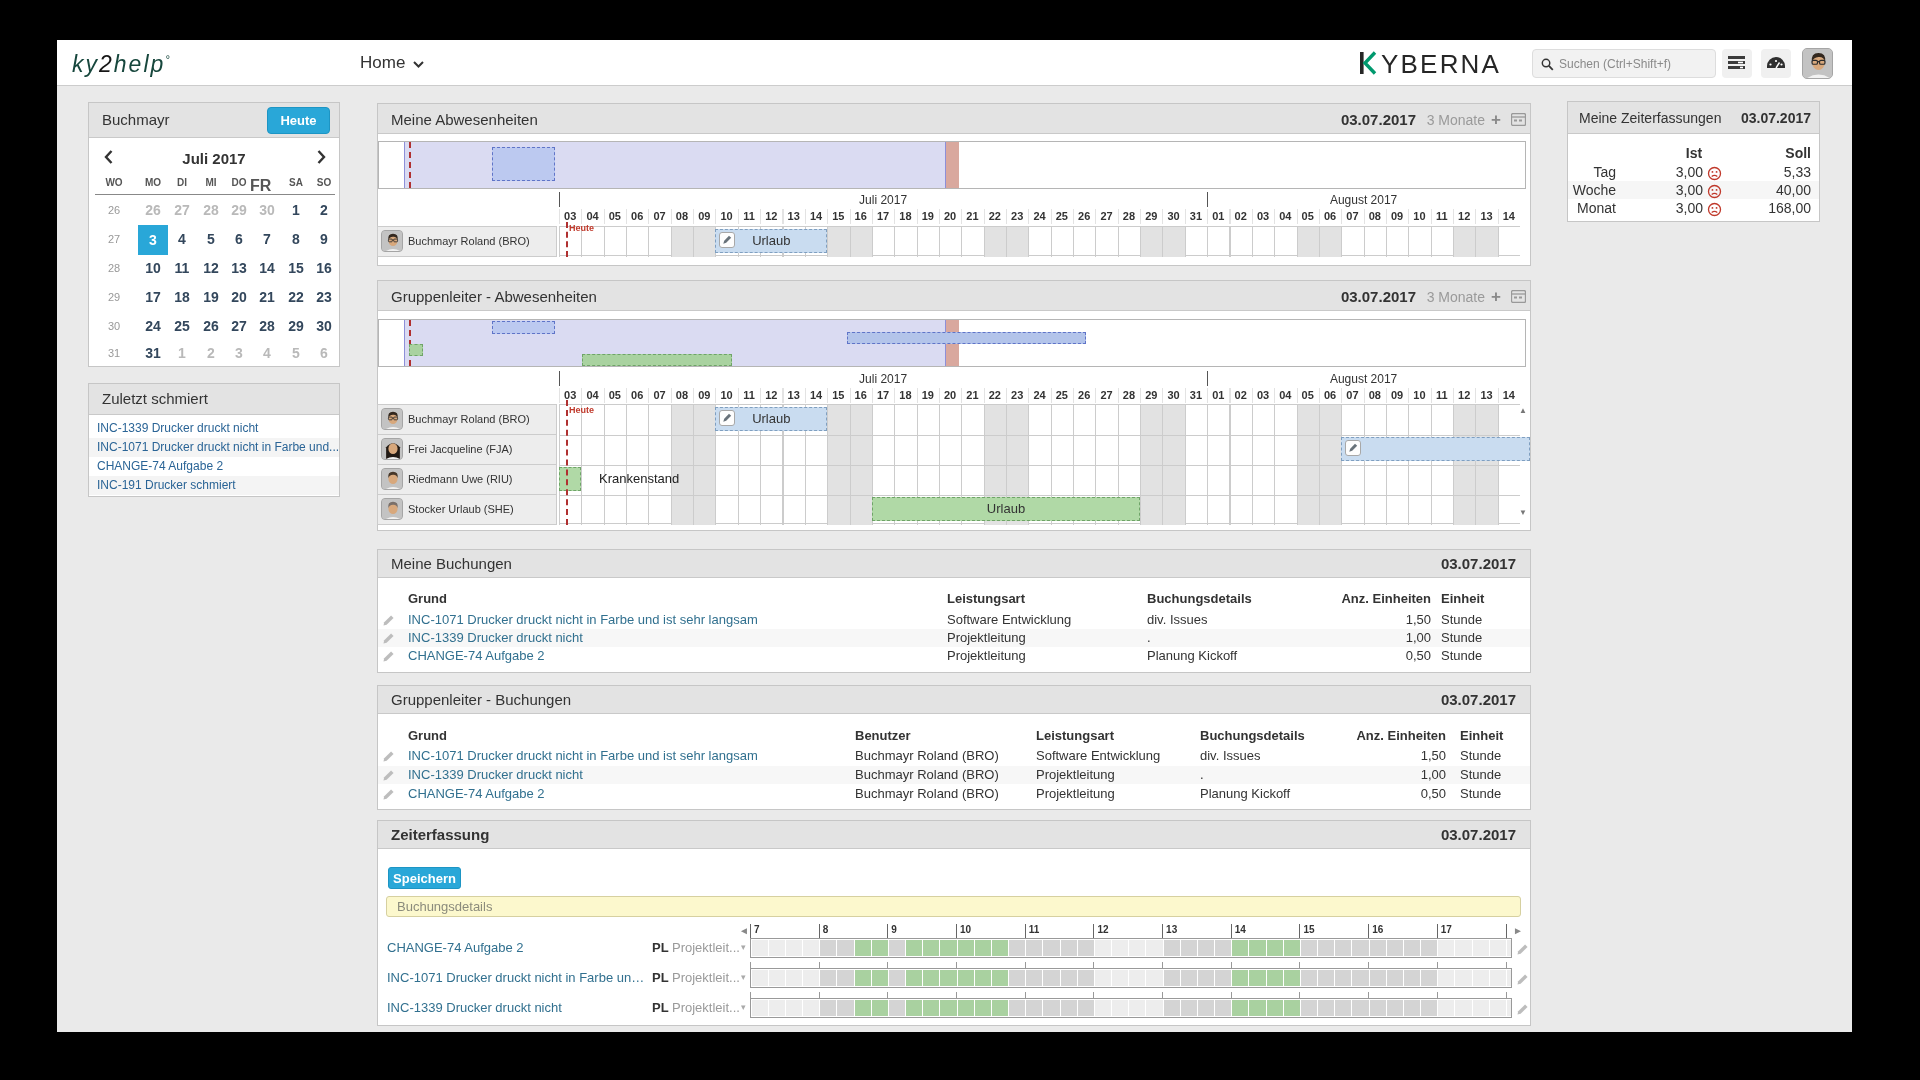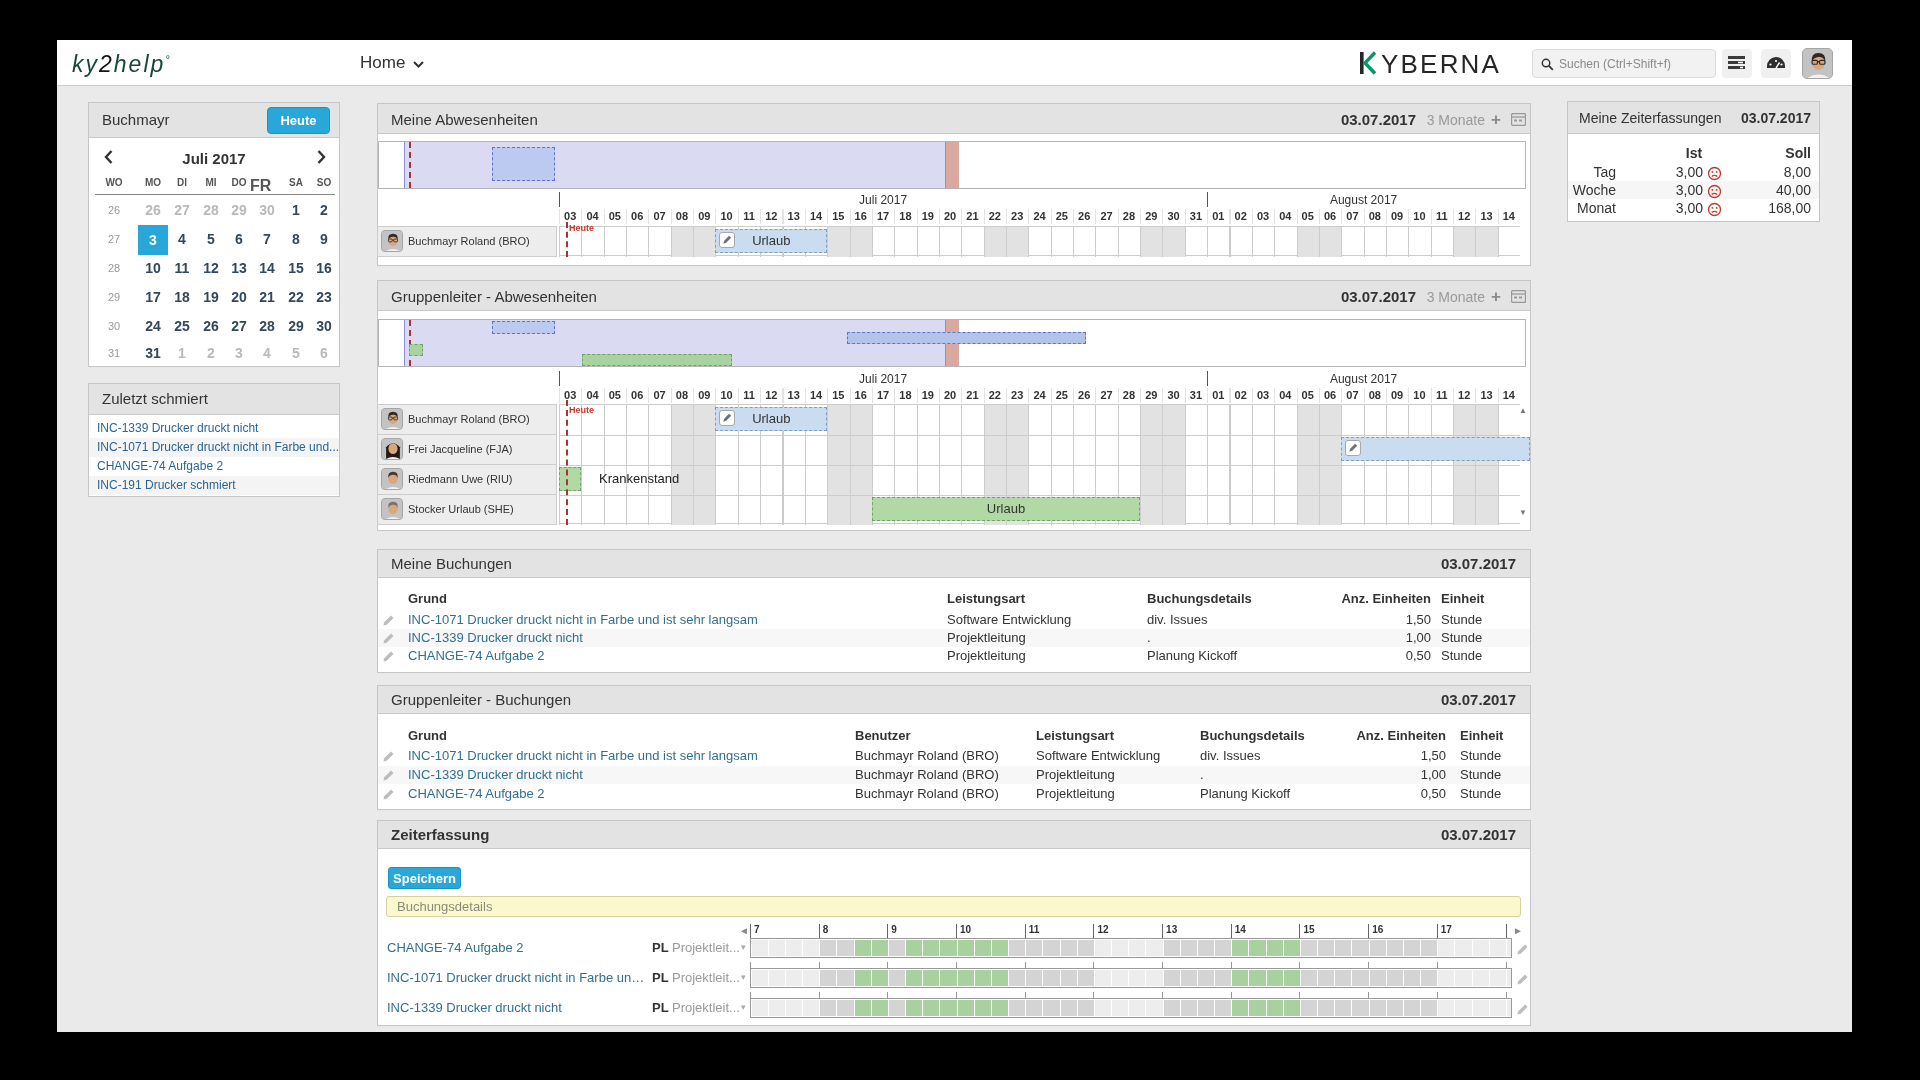--- a/index.html
+++ b/index.html
@@ -698,21 +698,21 @@
 <div class="abs" style="left:183px;top:43px;width:60px;text-align:right;font-size:14px;font-weight:bold;color:#333;">Soll</div>
 <div class="abs" style="left:0;top:61px;width:100%;height:18px;"></div>
 <div class="abs" style="left:0px;top:62px;width:48px;text-align:right;font-size:14px;color:#333;">Tag</div>
 <div class="abs" style="left:65px;top:62px;width:70px;text-align:right;font-size:14px;color:#333;">3,00</div>
 <div class="abs" style="left:139px;top:62px;"><svg width="15" height="15" viewBox="0 0 16 16" style="vertical-align:-3px">
           <circle cx="8" cy="8" r="6.4" fill="none" stroke="#c0392b" stroke-width="1.4"></circle>
           <circle cx="5.8" cy="6.3" r="1" fill="#c0392b"></circle>
           <circle cx="10.2" cy="6.3" r="1" fill="#c0392b"></circle>
           <path d="M5 11.2 Q8 8.6 11 11.2" fill="none" stroke="#c0392b" stroke-width="1.3"></path>
         </svg></div>
-<div class="abs" style="left:173px;top:62px;width:70px;text-align:right;font-size:14px;color:#333;">8,00</div>
+<div class="abs" style="left:173px;top:62px;width:70px;text-align:right;font-size:14px;color:#333;">5,33</div>
 <div class="abs" style="left:0;top:79px;width:100%;height:18px;background:#f6f6f6;"></div>
 <div class="abs" style="left:0px;top:80px;width:48px;text-align:right;font-size:14px;color:#333;">Woche</div>
 <div class="abs" style="left:65px;top:80px;width:70px;text-align:right;font-size:14px;color:#333;">3,00</div>
 <div class="abs" style="left:139px;top:80px;"><svg width="15" height="15" viewBox="0 0 16 16" style="vertical-align:-3px">
           <circle cx="8" cy="8" r="6.4" fill="none" stroke="#c0392b" stroke-width="1.4"></circle>
           <circle cx="5.8" cy="6.3" r="1" fill="#c0392b"></circle>
           <circle cx="10.2" cy="6.3" r="1" fill="#c0392b"></circle>
           <path d="M5 11.2 Q8 8.6 11 11.2" fill="none" stroke="#c0392b" stroke-width="1.3"></path>
         </svg></div>
 <div class="abs" style="left:173px;top:80px;width:70px;text-align:right;font-size:14px;color:#333;">40,00</div>

